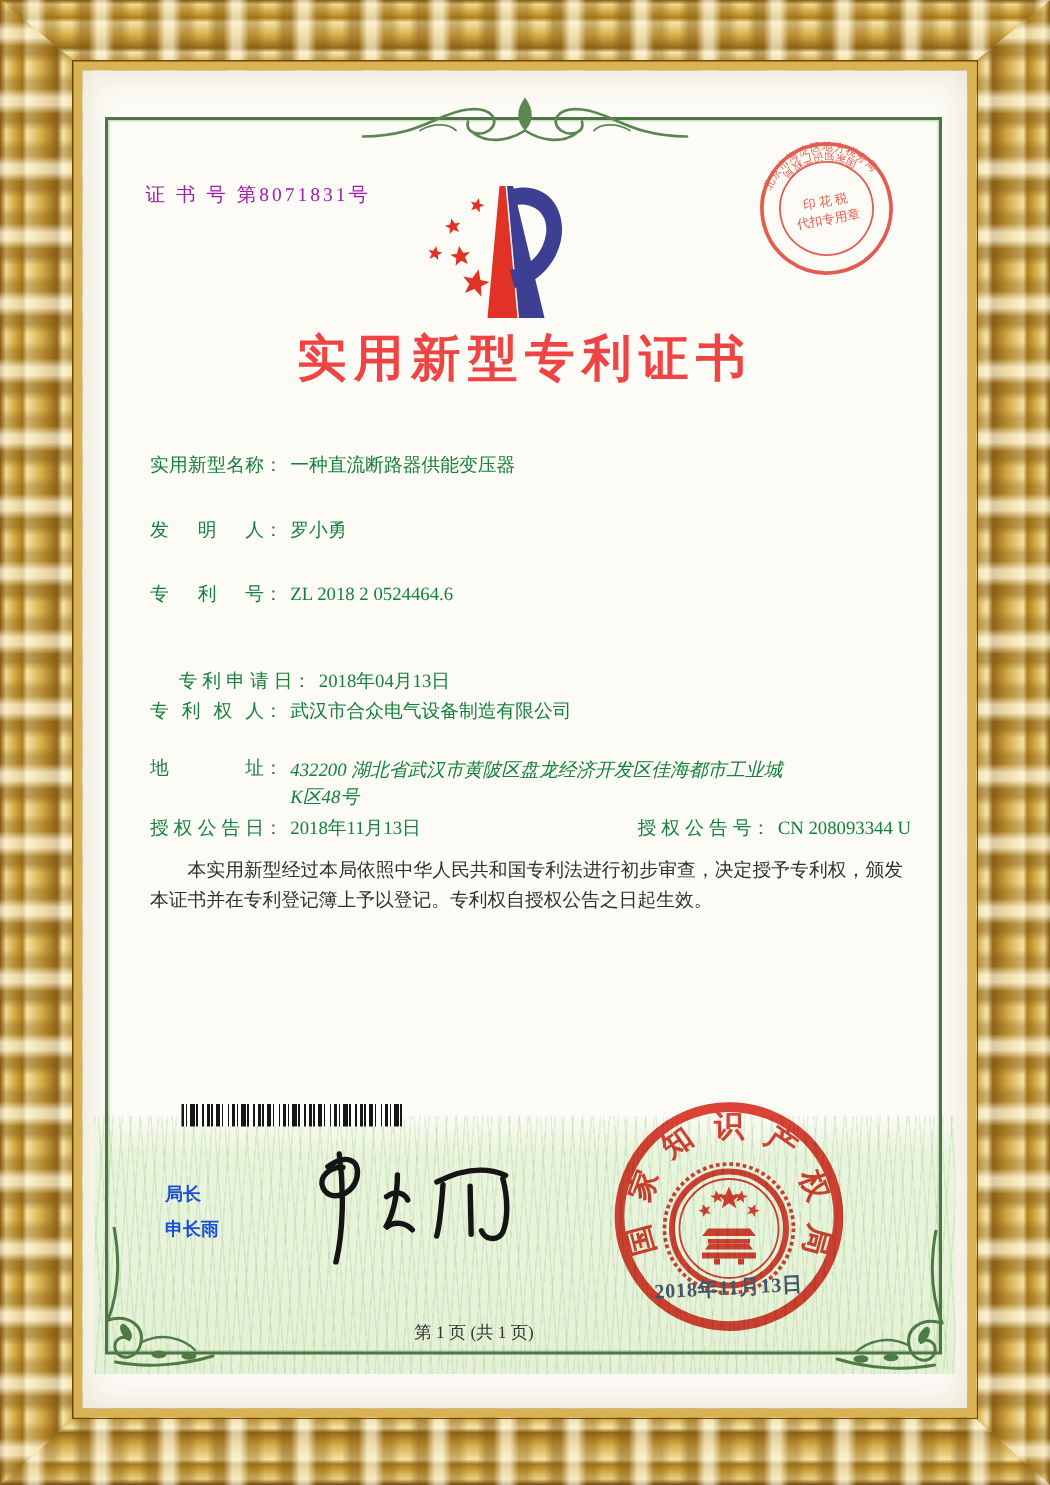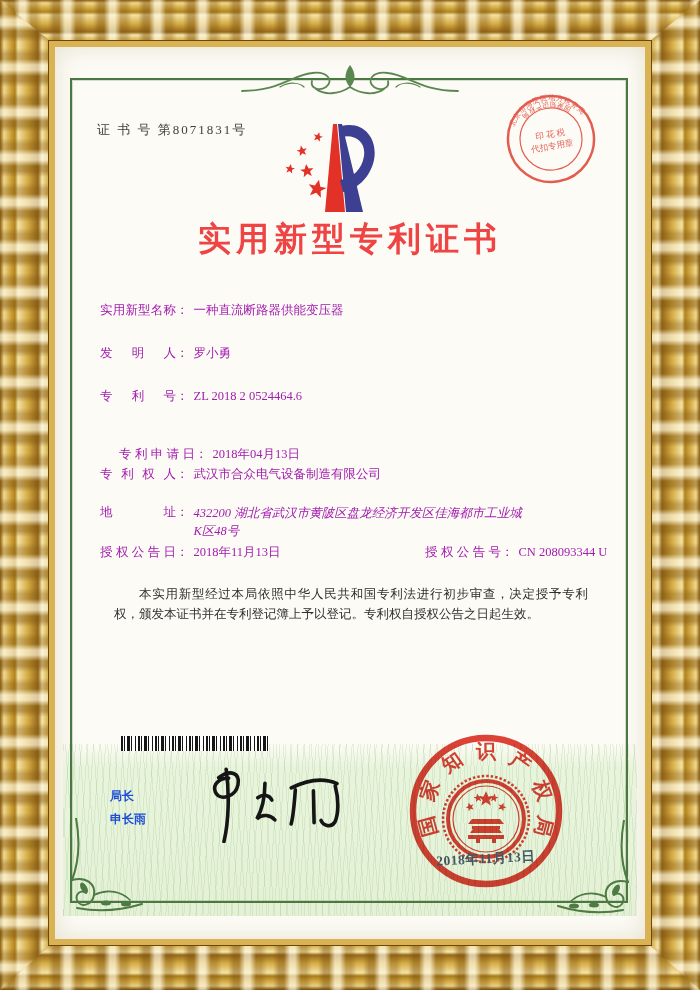--- a/index.html
+++ b/index.html
@@ -49,30 +49,30 @@
     background:#fcfbf5;box-shadow:inset 0 0 24px rgba(120,90,20,.16);}
   .green-band{position:absolute;left:8px;top:697px;width:574px;height:172px;
     background:
       repeating-linear-gradient(94deg, rgba(142,190,120,.20) 0 1px, rgba(0,0,0,0) 1px 6px),
       repeating-linear-gradient(86deg, rgba(142,190,120,.20) 0 1px, rgba(0,0,0,0) 1px 7px),
       linear-gradient(180deg, rgba(233,244,221,0) 0, #e9f4dd 24px, #e4f1d6 100%);}
   .green-frame{position:absolute;left:15px;top:31px;width:554px;height:821px;
     border:2px solid #4b7742;box-shadow:inset 0 0 0 1px rgba(75,119,66,.22);}
   .orn{position:absolute;}
   
-  .cert-no{position:absolute;left:42px;top:74px;font-size:13px;letter-spacing:2px;color:#404040;}
+  .cert-no{position:absolute;left:42px;top:74px;font-size:13px;letter-spacing:2px;color:#a21caf;}
   .title{position:absolute;left:42px;top:170px;width:506px;text-align:center;
          font-size:33px;letter-spacing:5px;font-weight:bold;color:#ef4444;}
-  .row{position:absolute;left:45px;font-size:12.5px;color:#a21caf;white-space:nowrap;}
+  .row{position:absolute;left:45px;font-size:12.5px;color:#15803d;white-space:nowrap;}
   .f-label{display:inline-block;width:76px;text-align:justify;text-align-last:justify;}
   .f-value{margin-left:5px;}
   .f-value.wrap{display:inline-block;width:336px;white-space:normal;vertical-align:top;line-height:18px;font-style:italic;}
   .grant2{position:absolute;left:325px;top:0;}
   .paras{position:absolute;left:45px;top:524px;width:502px;}
-  .paras p{margin:14px;font-size:12.5px;line-height:19.5px;text-indent:2em;text-align:justify;color:#2f2f2f;}
+  .paras p{margin:0;font-size:12.5px;line-height:19.5px;text-indent:2em;text-align:justify;color:#2f2f2f;}
   .barcode{position:absolute;left:66px;top:689px;width:148px;height:15px;
     background:repeating-linear-gradient(90deg,#161616 0 2px,#fff 2px 3px,#161616 3px 4px,#fff 4px 6px,
       #161616 6px 9px,#fff 9px 10px,#161616 10px 11px,#fff 11px 14px,#161616 14px 15px,#fff 15px 17px);}
   .signer{position:absolute;left:55px;top:738px;font-family:"Liberation Sans","DejaVu Sans",sans-serif;
     font-weight:bold;font-size:12px;color:#1d4ed8;line-height:23px;}
   .signature{position:absolute;left:137px;top:716px;}
   .seal{position:absolute;left:347px;top:680px;mix-blend-mode:multiply;opacity:.93;}
   .tax-stamp{position:absolute;left:450px;top:46px;transform:rotate(-10deg);opacity:.85;}
   .page-footer{position:absolute;left:11px;top:834px;width:500px;text-align:center;
     font-size:11.5px;color:#333;}
@@ -241,14 +241,15 @@
           <rect x="70" y="99" width="28" height="3"></rect>
           <polygon points="68,106 100,106 97,102 71,102"></polygon>
           <rect x="66" y="108" width="36" height="4"></rect>
           <rect x="74" y="112" width="4" height="4"></rect>
           <rect x="90" y="112" width="4" height="4"></rect>
         </g>
       </g>
       <text x="84" y="136" font-size="13.5" font-weight="bold" fill="#3e4f6e" text-anchor="middle" letter-spacing="0.5" transform="rotate(-3 84 136)">2018年11月13日</text>
     </svg>
 
+    <div class="page-footer">第 1 页 (共 1 页)</div>
   </div>
 </div>
 
 </body></html>

